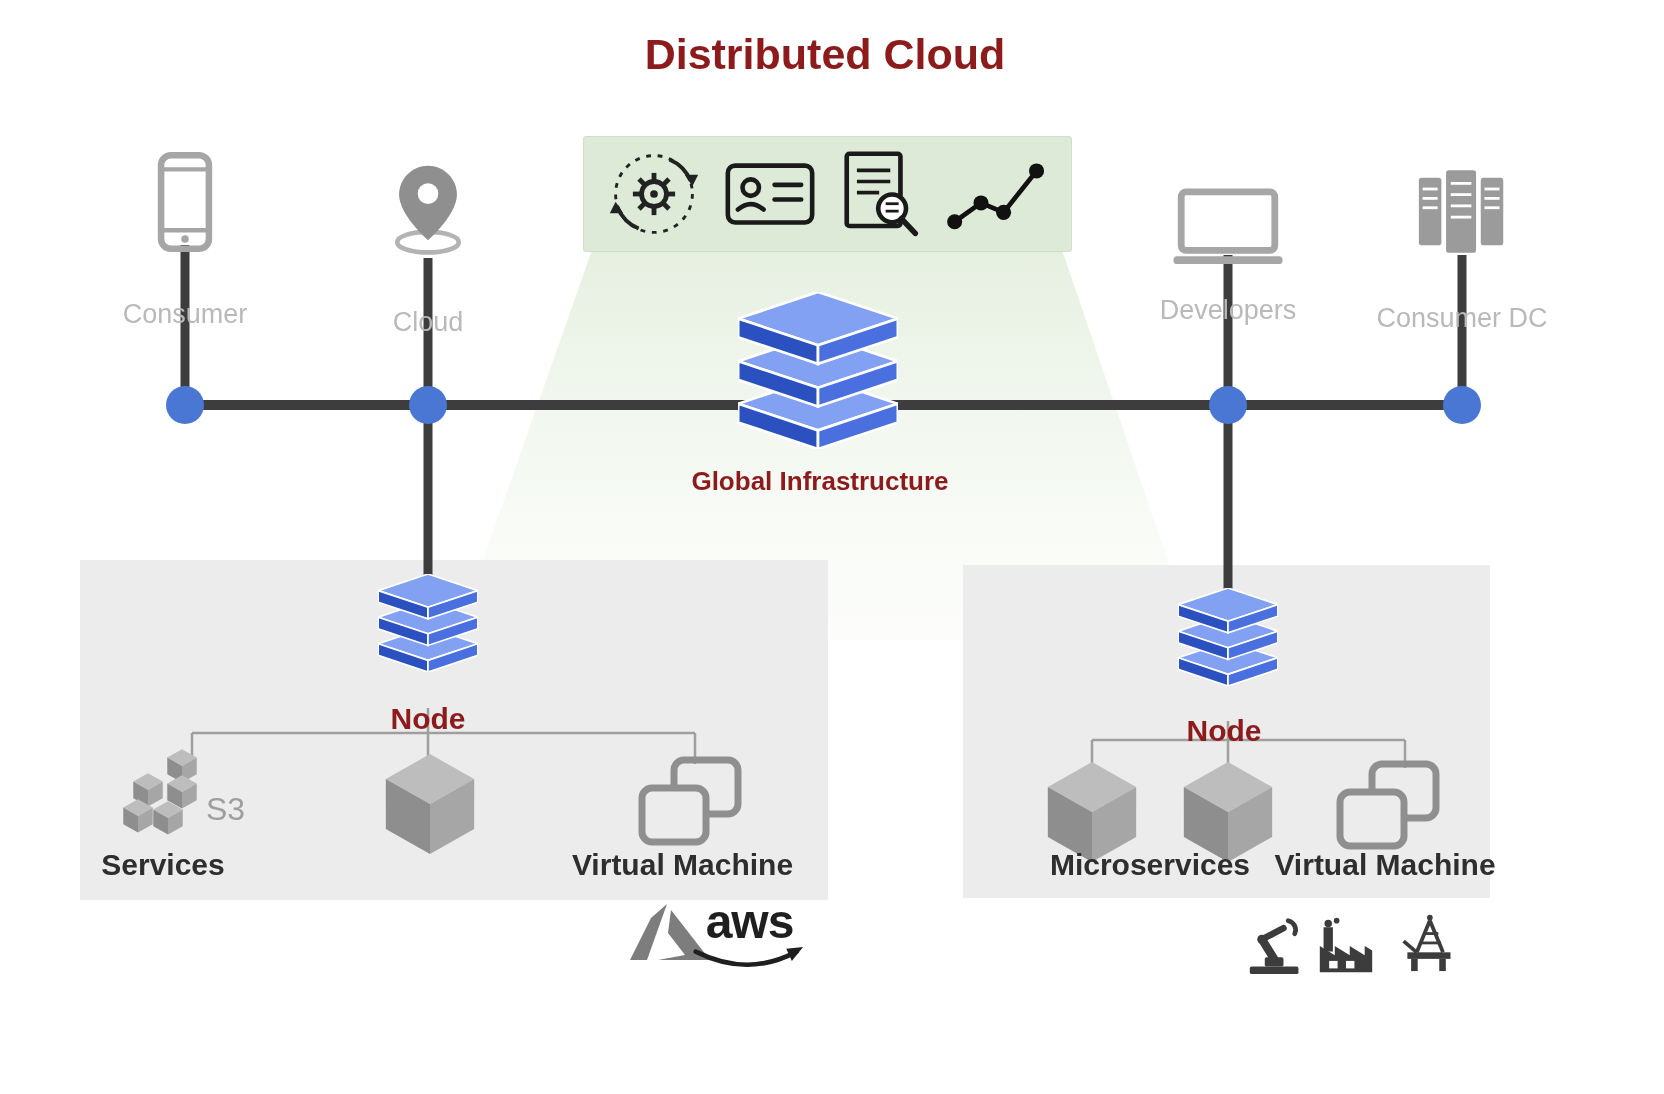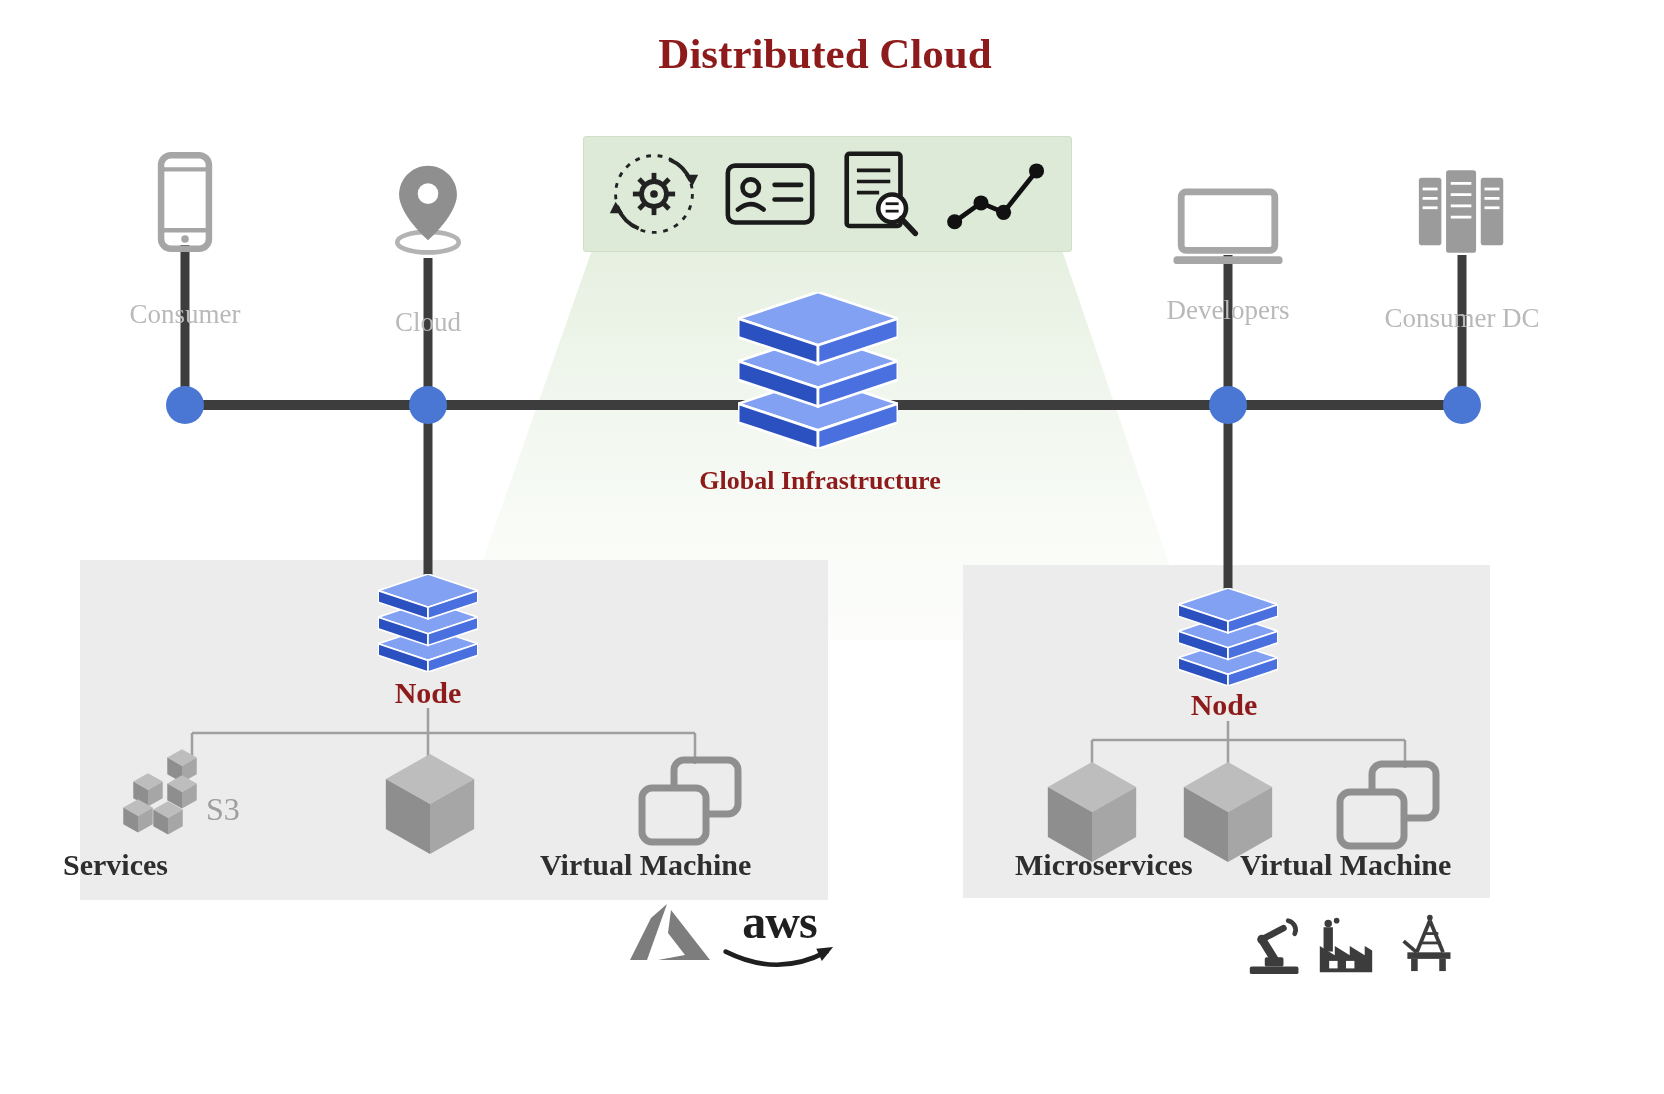--- a/index.html
+++ b/index.html
@@ -1,24 +1,24 @@
 <!DOCTYPE html>
 <html><head>
 <meta charset="utf-8">
 <style>
   html,body{margin:0;padding:0;background:#ffffff;}
   body{font-family:"Liberation Sans", sans-serif;}
-  .canvas{position:relative;width:1664px;height:1094px;overflow:hidden;background:#ffffff;font-family:Liberation Serif, serif;}
+  .canvas{position:relative;width:1664px;height:1094px;overflow:hidden;background:#ffffff;}
   .abs{position:absolute;}
   .title{font-size:43px;font-weight:bold;color:#8e1b1b;text-align:center;line-height:1.22;}
   .lbl-muted{color:#b9b9b9;font-size:27px;text-align:center;margin-top:41px;}
-  .lbl-dark{color:#2e2e2e;font-weight:bold;font-size:30px;text-align:left;}
+  .lbl-dark{color:#2e2e2e;font-weight:bold;font-size:30px;text-align:center;}
   .lbl-red{color:#8e1b1b;font-weight:bold;text-align:center;}
   .global-lbl{font-size:26px;}
-  .node-lbl{font-size:30px;}
+  .node-lbl{font-size:30px;margin-top:26px;}
   .dot{width:38px;height:38px;border-radius:50%;background:#4a77d4;}
   .sitebox{background:#ececec;}
   .console{background:#dcead7;border:1px solid #cfe0c6;border-radius:3px;display:flex;align-items:center;justify-content:space-evenly;}
   .aws-text{font-size:48px;font-weight:bold;color:#1f1f1f;letter-spacing:-1px;line-height:1;text-align:center;}
   svg{display:block;}
   .wires{pointer-events:none;}
 </style>
 </head>
 <body>
 
@@ -208,21 +208,21 @@
     <rect x="8" y="32" width="64" height="54" rx="10" fill="#ececec" stroke="#8f8f8f" stroke-width="7"></rect>
   </svg>
 
   <div class="abs lbl-dark" style="left:63px;top:848px;width:200px">Services</div>
   <div class="abs lbl-dark" style="left:540px;top:848px;width:285px">Virtual Machine</div>
 
   <svg class="abs" style="left:628px;top:902px" width="84" height="64" viewBox="0 0 84 64">
     <path d="M39,2 L23,16 L2,58 L19,58 Z" fill="#7d7d7d"></path>
     <path d="M43,8 L82,58 L30,58 L57,53 L40,31 Z" fill="#7d7d7d"></path>
   </svg>
-  <div class="abs" style="left:722px;top:898px;width:115px">
+  <div class="abs" style="left:692px;top:898px;width:115px">
     <div class="aws-text">aws</div>
     <svg width="112" height="30" viewBox="0 0 120 32">
       <path d="M4,6 Q60,34 112,6" fill="none" stroke="#1f1f1f" stroke-width="5" stroke-linecap="round"></path>
       <polygon points="119,1 101,3 107,16" fill="#1f1f1f"></polygon>
     </svg>
   </div>
 
   <svg class="abs" style="left:1178px;top:588px" width="100" height="98" viewBox="0 0 120 118">
     <use href="#bluestack"></use>
   </svg>

